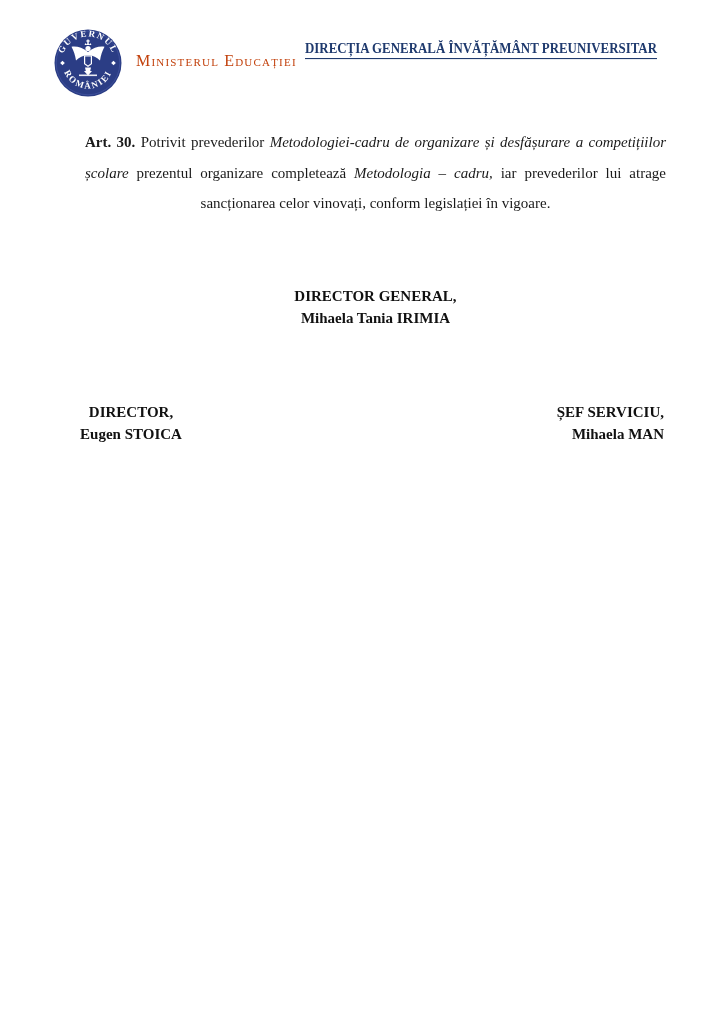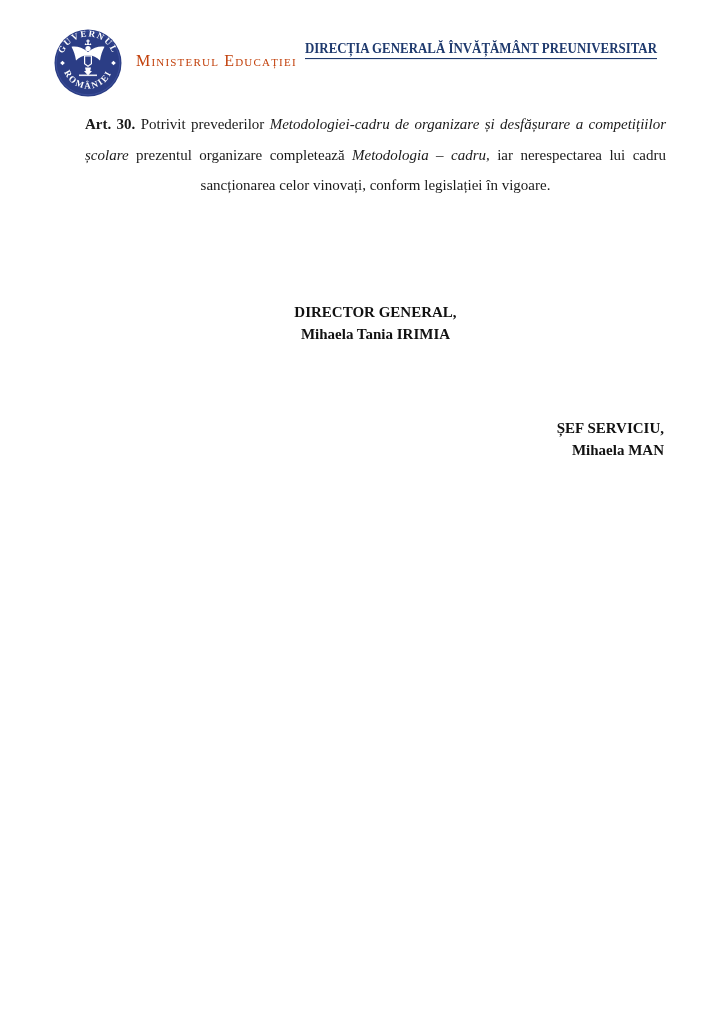--- a/index.html
+++ b/index.html
@@ -31,39 +31,39 @@
   }
   .directorate {
     position: absolute;
     left: 305px; top: 37px;
     width: 362px; height: 26px;
   }
 
   
   .article {
     position: absolute;
-    left: 85px; top: 109px;
+    left: 85px; top: 127px;
     width: 581px;
     font-size: 15px;
     color: #1a1a1a;
   }
   .para-line {
     line-height: 30.5px;
     white-space: normal;
     text-align: center;
   }
   .para-line.jfull {
     text-align: justify;
     text-align-last: justify;
   }
   .para-line .b { font-weight: bold; }
   .para-line .i { font-style: italic; }
 
   
-  .sig { font-weight: bold; font-size: 15px; line-height: 22px; color: #111111; margin-top: 16px; }
+  .sig { font-weight: bold; font-size: 15px; line-height: 22px; color: #111111; }
   .sig-general {
     position: absolute;
     left: 85px; top: 285px;
     width: 581px;
     text-align: center;
   }
   .sig-director {
     position: absolute;
     left: 78px; top: 401px;
     width: 106px;
@@ -115,28 +115,32 @@
 
   <div class="ministry-name">Ministerul Educației</div>
 
   <svg class="directorate" viewBox="0 0 362 26">
     <text x="0" y="16" font-family="Liberation Serif, serif" font-size="15.5" font-weight="bold" fill="#1f3a6e" textLength="352" lengthAdjust="spacingAndGlyphs">DIRECȚIA GENERALĂ ÎNVĂȚĂMÂNT PREUNIVERSITAR</text>
     <rect x="0" y="21" width="352" height="1.1" fill="#1f3a6e"></rect>
   </svg>
 
   <div class="article" id="article-text">
       <div class="para-line jfull"><span class="b">Art. 30.</span><span> Potrivit prevederilor </span><span class="i">Metodologiei-cadru de organizare și desfășurare a competițiilor</span></div>
-      <div class="para-line jfull"><span class="i">școlare</span><span> prezentul organizare completează </span><span class="i">Metodologia – cadru,</span><span> iar nerespectarea lui cadru</span></div>
+      <div class="para-line jfull"><span class="i">școlare</span><span> prezentul organizare completează </span><span class="i">Metodologia – cadru,</span><span> iar prevederilor lui atrage</span></div>
       <div class="para-line"><span>sancționarea celor vinovați, conform legislației în vigoare.</span></div>
     </div>
 
   <div class="sig sig-general">
     <div>DIRECTOR GENERAL,</div>
     <div>Mihaela Tania IRIMIA</div>
   </div>
 
+  <div class="sig sig-director">
+    <div>DIRECTOR,</div>
+    <div>Eugen STOICA</div>
+  </div>
 
   <div class="sig sig-chief">
     <div>ȘEF SERVICIU,</div>
     <div>Mihaela MAN</div>
   </div>
 
 </div>
 
 </body></html>

